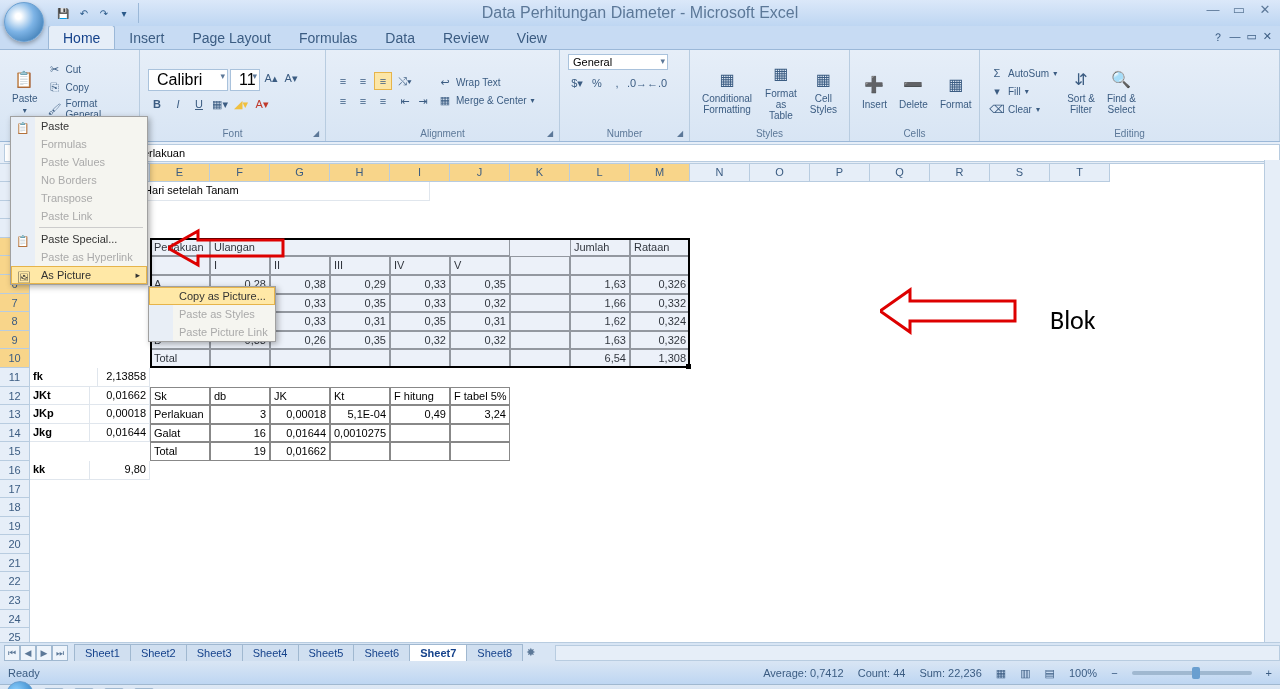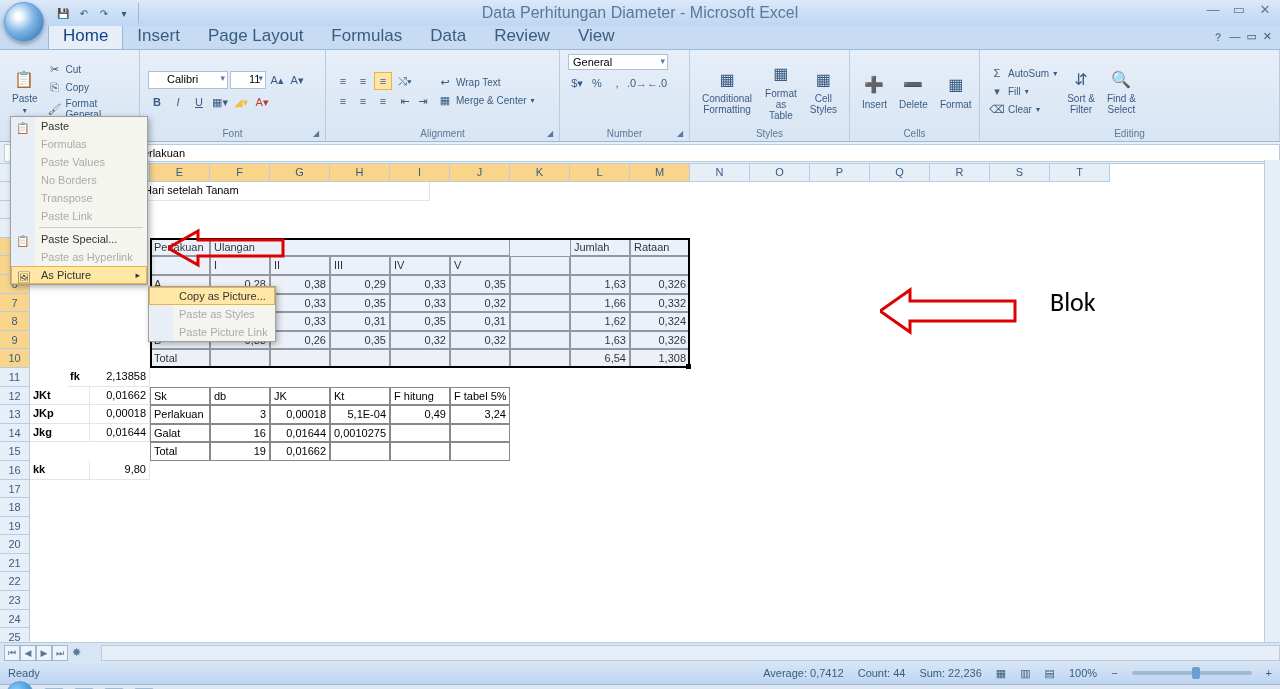--- a/index.html
+++ b/index.html
@@ -9,40 +9,40 @@
   .titlebar { height: 26px; background: linear-gradient(#dbe8f9, #bed6f2); display: flex; align-items: center; position: relative; font-size: 12px; }
   .office-btn { width: 40px; height: 40px; background: radial-gradient(circle at 35% 35%, #fff 8%, #7eb4e6 45%, #4f8bc1 75%); border: 1px solid #6a9fd0; border-radius: 50%; position: absolute; top: 2px; left: 4px; z-index: 10; box-shadow: 0 2px 4px rgba(0,0,0,0.3); }
   .qat { margin-left: 50px; display: flex; gap: 4px; align-items: center; padding: 2px 6px; border-right: 1px solid #9bb8d8; height: 20px; }
   .qat-icon { width: 16px; height: 16px; display: inline-flex; align-items: center; justify-content: center; font-size: 10px; color: #2a5a8a; }
   .title-text { position: absolute; left: 50%; transform: translateX(-50%); color: #5c7898; font-size: 16px; }
   .win-controls { position: absolute; right: 6px; top: 2px; display: flex; gap: 8px; }
   .win-controls span { width: 18px; text-align: center; color: #5c7898; font-size: 13px; cursor: pointer; }
 
   
   .tabrow { height: 24px; background: #c7dbf3; display: flex; align-items: flex-end; padding-left: 48px; border-bottom: 1px solid #9bb8d8; }
-  .tab { padding: 4px 14px 3px; font-size: 17px; color: #3b5c82; cursor: pointer; }
+  .tab { padding: 4px 14px 3px; font-size: 14px; color: #3b5c82; cursor: pointer; }
   .tab.active { background: #e6eef8; border: 1px solid #9bb8d8; border-bottom: none; border-radius: 3px 3px 0 0; color: #15428b; }
   .help-icons { position: absolute; right: 8px; top: 30px; display: flex; gap: 6px; font-size: 11px; color: #3b5c82; }
 
   
   .ribbon { height: 92px; background: linear-gradient(#e6eef8, #d8e5f4); display: flex; border-bottom: 1px solid #9bb8d8; }
   .group { border-right: 1px solid #b8cce0; padding: 4px 8px 1px; display: flex; flex-direction: column; justify-content: space-between; position: relative; }
   .group-label { text-align: center; font-size: 10px; color: #5c7898; padding-bottom: 1px; }
   .group-content { flex: 1; display: flex; align-items: center; gap: 4px; }
   .dialog-launcher { position: absolute; right: 2px; bottom: 2px; width: 10px; height: 10px; font-size: 8px; color: #5c7898; }
   .big-btn { display: flex; flex-direction: column; align-items: center; gap: 2px; padding: 2px 4px; font-size: 10px; color: #3b5c82; cursor: pointer; }
   .big-btn .ico { width: 24px; height: 24px; display:flex; align-items:center; justify-content:center; font-size:16px; }
   .small-btns { display: flex; flex-direction: column; gap: 2px; font-size: 10px; color: #3b5c82; }
   .small-btns > div { display: flex; align-items: center; gap: 4px; cursor: pointer; padding: 1px 2px; }
   .small-btns .ico { width: 14px; height: 14px; display:inline-flex; align-items:center; justify-content:center; font-size:11px; }
 
   .font-controls { display: flex; flex-direction: column; gap: 4px; }
   .font-row1 { display: flex; gap: 2px; }
   .font-row2 { display: flex; gap: 3px; align-items: center; }
-  .combo { background: #fff; border: 1px solid #a9c2dc; font-size: 11px; padding: 1px 16px 1px 18px; position: relative; }
+  .combo { background: #fff; border: 1px solid #a9c2dc; font-size: 16px; padding: 1px 16px 1px 8px; position: relative; }
   .combo.font-name { width: 80px; }
   .combo.font-size { width: 30px; }
   .combo::after { content: "▾"; position: absolute; right: 2px; top: 1px; font-size: 9px; color: #5c7898; }
   .rbtn { width: 18px; height: 18px; display: inline-flex; align-items: center; justify-content: center; font-size: 11px; color: #3b5c82; cursor: pointer; }
   .rbtn.bold { font-weight: bold; }
   .rbtn.italic { font-style: italic; }
   .rbtn.underline { text-decoration: underline; }
 
   .align-grid { display: grid; grid-template-columns: repeat(3, 18px); gap: 2px; }
   .num-format { background:#fff; border:1px solid #a9c2dc; width:100px; font-size:11px; padding:1px 4px; position:relative; }
@@ -81,21 +81,21 @@
   .pm-sep { height:1px; background:#ccc; margin:2px 4px 2px 28px; }
   .pm-item.hover { background:#ffe8a6; border:1px solid #e6b44a; padding:2px 5px 2px 29px; }
   .pm-icon { position:absolute; left:4px; width:16px; height:16px; font-size:11px; display:inline-flex; align-items:center; justify-content:center; }
 
   .paste-submenu { position:absolute; left:148px; top:286px; width:128px; background:#f5f5f0; border:1px solid #a0a0a0; box-shadow:2px 2px 6px rgba(0,0,0,0.3); z-index:51; font-size:11px; }
   .paste-submenu .iconstrip { position:absolute; left:0; top:0; bottom:0; width:24px; background:#e8eef6; }
 
   
   .red-arrow-svg { position: absolute; z-index: 60; pointer-events: none; }
   .arrow-left { top: 228px; left: 168px; }
-  .arrow-right-group { top: 286px; left: 880px; z-index: 60; display: flex; align-items: flex-start; gap: 30px; }
+  .arrow-right-group { top: 286px; left: 880px; z-index: 60; display: flex; align-items: flex-end; gap: 30px; }
   .blok-text { font-family: Calibri, sans-serif; font-size: 26px; color: #000; }
 
   
   .tabbar { height: 20px; background: #d8e5f4; display:flex; align-items:center; font-size:11px; border-top:1px solid #b8cce0; }
   .nav-btns { display:flex; gap:0; margin-left:4px; }
   .nav-btns span { width:16px; height:16px; border:1px solid #a0b8d0; background:#eef4fb; text-align:center; font-size:9px; line-height:14px; cursor:pointer; color:#5c7898; }
   .sheettabs { display:flex; margin-left:6px; }
   .sheettab { padding:2px 10px; border:1px solid #a0b8d0; border-bottom:none; background:#d0dff0; margin-right:-1px; cursor:pointer; color:#15428b; }
   .sheettab.active { background:#fff; font-weight:bold; }
   .hscroll { flex:1; margin-left:20px; height:16px; background:#e6eef8; border:1px solid #b8cce0; position:relative; }
@@ -427,21 +427,21 @@
       <div class="cell tborder r" style="left: 600px; top: 148.8px; width: 60px; height: 18.6px;">0,326</div>
       <div class="cell tborder" style="left: 120px; top: 167.4px; width: 60px; height: 18.6px;">Total</div>
       <div class="cell tborder" style="left: 180px; top: 167.4px; width: 60px; height: 18.6px;"></div>
       <div class="cell tborder" style="left: 240px; top: 167.4px; width: 60px; height: 18.6px;"></div>
       <div class="cell tborder" style="left: 300px; top: 167.4px; width: 60px; height: 18.6px;"></div>
       <div class="cell tborder" style="left: 360px; top: 167.4px; width: 60px; height: 18.6px;"></div>
       <div class="cell tborder" style="left: 420px; top: 167.4px; width: 60px; height: 18.6px;"></div>
       <div class="cell tborder" style="left: 480px; top: 167.4px; width: 60px; height: 18.6px;"></div>
       <div class="cell tborder r" style="left: 540px; top: 167.4px; width: 60px; height: 18.6px;">6,54</div>
       <div class="cell tborder r" style="left: 600px; top: 167.4px; width: 60px; height: 18.6px;">1,308</div>
-      <div class="cell b" style="left: 0px; top: 186px; width: 68px; height: 18.6px; margin-left: 37px;">fk</div>
+      <div class="cell b" style="left: 0px; top: 186px; width: 68px; height: 18.6px;">fk</div>
       <div class="cell r" style="left: 60px; top: 186px; width: 60px; height: 18.6px;">2,13858</div>
       <div class="cell b" style="left: 0px; top: 204.6px; width: 60px; height: 18.6px;">JKt</div>
       <div class="cell r" style="left: 60px; top: 204.6px; width: 60px; height: 18.6px;">0,01662</div>
       <div class="cell b" style="left: 0px; top: 223.2px; width: 60px; height: 18.6px;">JKp</div>
       <div class="cell r" style="left: 60px; top: 223.2px; width: 60px; height: 18.6px;">0,00018</div>
       <div class="cell b" style="left: 0px; top: 241.8px; width: 60px; height: 18.6px;">Jkg</div>
       <div class="cell r" style="left: 60px; top: 241.8px; width: 60px; height: 18.6px;">0,01644</div>
       <div class="cell b" style="left: 0px; top: 279px; width: 60px; height: 18.6px;">kk</div>
       <div class="cell r" style="left: 60px; top: 279px; width: 60px; height: 18.6px;">9,80</div>
       <div class="cell tborder" style="left: 120px; top: 204.6px; width: 60px; height: 18.6px;">Sk</div>
@@ -505,20 +505,30 @@
 
 <div class="vscroll"></div>
 
 <div class="tabbar">
   <div class="nav-btns">
     <span>⏮</span>
     <span>◀</span>
     <span>▶</span>
     <span>⏭</span>
   </div>
+  <div class="sheettabs" id="sheettabs">
+      <div class="sheettab">Sheet1</div>
+      <div class="sheettab">Sheet2</div>
+      <div class="sheettab">Sheet3</div>
+      <div class="sheettab">Sheet4</div>
+      <div class="sheettab">Sheet5</div>
+      <div class="sheettab">Sheet6</div>
+      <div class="sheettab active">Sheet7</div>
+      <div class="sheettab">Sheet8</div>
+    </div>
   <span style="margin-left:4px;color:#5c7898">✸</span>
   <div class="hscroll"></div>
 </div>
 
 <div class="statusbar">
   <span>Ready</span>
   <div class="status-right">
     <span>Average: 0,7412</span>
     <span>Count: 44</span>
     <span>Sum: 22,236</span>

